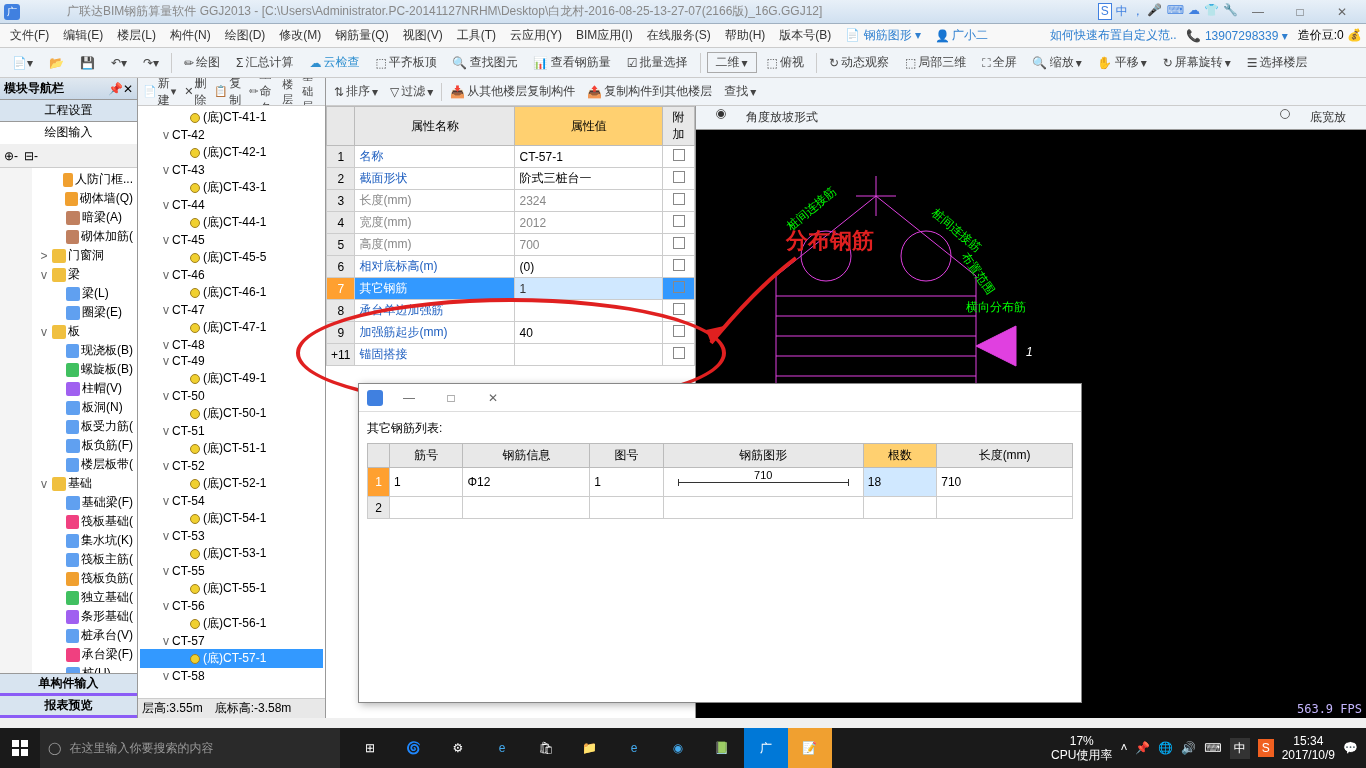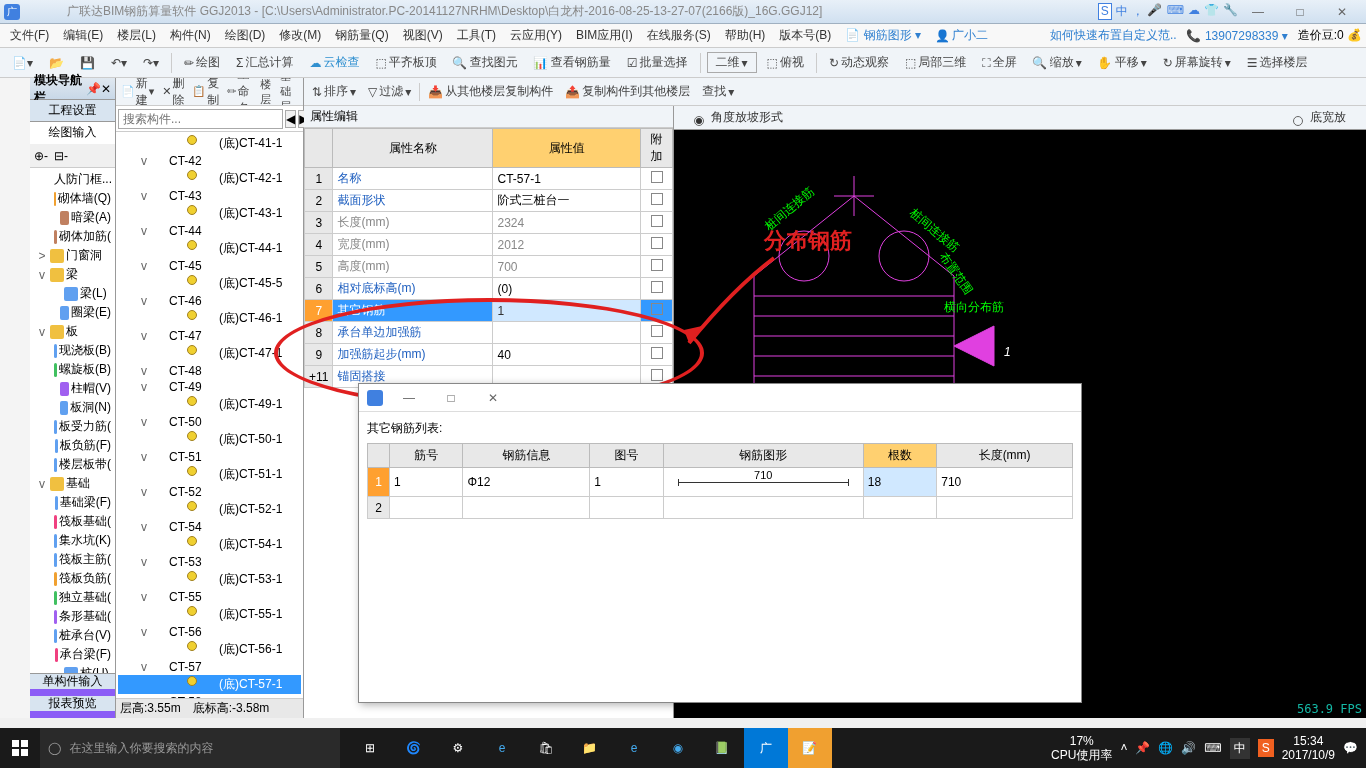--- a/index.html
+++ b/index.html
@@ -13,41 +13,41 @@
 .titlebar .win-btn{width:40px;height:20px;display:flex;align-items:center;justify-content:center;color:#666;cursor:pointer;}
 .menubar{height:24px;background:#f8f8f8;display:flex;align-items:center;padding:0 4px;border-bottom:1px solid #ccc;gap:2px;}
 .menubar .menu-item{padding:2px 6px;cursor:pointer;color:#333;}
 .menubar .right-info{margin-left:auto;display:flex;align-items:center;gap:10px;}
 .menubar .link{color:#3080d0;cursor:pointer;}
 .menubar .user{color:#3080d0;}
 .toolbar1{height:30px;background:#f0f4f8;display:flex;align-items:center;padding:0 6px;border-bottom:1px solid #ccc;gap:4px;}
 .toolbar1 .tb-btn{padding:3px 6px;cursor:pointer;display:flex;align-items:center;gap:2px;color:#444;}
 .toolbar1 .sep{width:1px;height:20px;background:#ccc;margin:0 2px;}
 .main{display:flex;height:640px;}
-.nav-panel{width:116px;border-right:1px solid #999;background:#f4f4f4;display:flex;flex-direction:column;padding-left:30px;}
+.nav-panel{width:138px;border-right:1px solid #999;background:#f4f4f4;display:flex;flex-direction:column;}
 .nav-header{height:22px;background:linear-gradient(to bottom,#e0e8f0,#c8d8e8);display:flex;align-items:center;padding:0 4px;border-bottom:1px solid #999;}
 .nav-header .nav-title{flex:1;font-weight:bold;}
 .nav-tab{height:22px;background:#d8e4f0;border-bottom:1px solid #999;display:flex;align-items:center;justify-content:center;cursor:pointer;}
 .nav-toolbar{height:24px;background:#f0f0f0;border-bottom:1px solid #ccc;display:flex;align-items:center;padding:0 4px;gap:6px;}
-.nav-tree{flex:1;overflow:auto;background:#fff;padding:2px;}
+.nav-tree{flex:1;overflow:auto;background:#fff;padding:2px;margin-left:32px;}
 .tree-item{display:flex;align-items:center;padding:1px 2px;cursor:pointer;white-space:nowrap;}
 .tree-item .exp{width:12px;text-align:center;color:#666;}
 .tree-item .ticon{width:14px;height:14px;margin:0 2px;}
 .tree-item.l1{padding-left:4px;}
 .tree-item.l2{padding-left:18px;}
 .nav-bottom{border-top:1px solid #999;}
-.nav-bottom .nav-tab{border-bottom:7px solid #8b5cf6;}
+.nav-bottom .nav-tab{border-bottom:3px solid #8b5cf6;font-weight:bold;}
 .tree-panel{width:188px;border-right:1px solid #999;background:#fff;display:flex;flex-direction:column;}
 .tree-toolbar{height:28px;background:#f0f4f8;border-bottom:1px solid #ccc;display:flex;align-items:center;padding:0 2px;gap:2px;flex-wrap:nowrap;overflow:hidden;}
 .tree-toolbar .tbt-btn{padding:2px 3px;cursor:pointer;color:#444;display:flex;align-items:center;gap:1px;font-size:11px;}
 .search-row{height:26px;display:flex;align-items:center;padding:2px;gap:2px;border-bottom:1px solid #ccc;}
 .search-row input{flex:1;height:20px;border:1px solid #aaa;padding:0 4px;}
 .search-row .sbtn{width:18px;height:18px;border:1px solid #aaa;background:#f0f0f0;cursor:pointer;display:flex;align-items:center;justify-content:center;}
 .member-tree{flex:1;overflow:auto;padding:2px;}
-.mt-item{display:flex;align-items:flex-start;padding:1px 0;cursor:pointer;white-space:nowrap;gap:19px;}
+.mt-item{display:flex;align-items:center;padding:1px 0;cursor:pointer;white-space:nowrap;}
 .mt-item.lv1{padding-left:20px;}
 .mt-item.lv2{padding-left:38px;}
 .mt-item .exp{width:12px;color:#666;text-align:center;}
 .mt-item .dot{width:10px;height:10px;border-radius:50%;background:#f0d030;border:1px solid #a08020;margin-right:3px;}
 .mt-item.sel{background:#3399ff;color:#fff;}
 .tree-footer{height:20px;background:#e8e8e8;border-top:1px solid #ccc;display:flex;align-items:center;padding:0 4px;font-size:11px;gap:12px;}
 .content{flex:1;display:flex;flex-direction:column;position:relative;}
 .content-toolbar{height:28px;background:#f0f4f8;border-bottom:1px solid #ccc;display:flex;align-items:center;padding:0 4px;gap:4px;overflow:hidden;}
 .content-toolbar .ct-btn{padding:2px 4px;cursor:pointer;color:#444;display:flex;align-items:center;gap:2px;white-space:nowrap;}
 .content-split{flex:1;display:flex;}
@@ -62,24 +62,24 @@
 .prop-table tr.sel td{background:#3399ff;color:#fff;}
 .prop-table tr.sel td.rownum{background:#ffa030;color:#fff;}
 .prop-table tr.sel td.pval{background:#d0e8ff;color:#333;}
 .prop-table td.chk{text-align:center;width:32px;}
 .chkbox{width:12px;height:12px;border:1px solid #888;display:inline-block;}
 .red-ellipse{position:absolute;border:4px solid #e02020;border-radius:50%;pointer-events:none;}
 .red-arrow{position:absolute;pointer-events:none;}
 .red-label{position:absolute;color:#e02020;font-size:22px;font-weight:bold;font-family:SimSun;pointer-events:none;}
 .viewport{flex:1;background:#000;position:relative;overflow:hidden;}
 .view-header{position:absolute;top:0;left:0;right:0;height:24px;background:#f0f4f8;border-bottom:1px solid #999;display:flex;align-items:center;padding:0 20px;color:#333;justify-content:space-between;}
-.view-header .radio{display:flex;align-items:flex-end;gap:7px;}
+.view-header .radio{display:flex;align-items:flex-start;gap:20px;}
 .view-header .rdot{width:10px;height:10px;border:1px solid #666;border-radius:50%;display:inline-block;}
 .view-header .rdot.on::after{content:"";display:block;width:6px;height:6px;background:#333;border-radius:50%;margin:1px;}
-.fps{position:absolute;bottom:2px;right:4px;color:#14b8a6;font-family:monospace;}
+.fps{position:absolute;bottom:2px;right:4px;color:#c4b5fd;font-family:monospace;}
 .dialog{position:absolute;left:358px;top:383px;width:724px;height:320px;background:#fff;border:1px solid #888;box-shadow:2px 2px 8px rgba(0,0,0,0.3);display:flex;flex-direction:column;z-index:10;}
 .dlg-title{height:28px;background:#fff;border-bottom:1px solid #ddd;display:flex;align-items:center;padding:0 8px;}
 .dlg-title .dlg-icon{width:16px;height:16px;background:#4080e0;border-radius:3px;margin-right:6px;}
 .dlg-title .dlg-name{flex:1;}
 .dlg-title .dlg-btns{display:flex;gap:2px;}
 .dlg-title .dlg-btn{width:40px;height:24px;display:flex;align-items:center;justify-content:center;cursor:pointer;color:#666;}
 .dlg-body{padding:8px;flex:1;}
 .dlg-label{margin-bottom:6px;}
 .rebar-table{border-collapse:collapse;width:100%;border-radius:31px;}
 .rebar-table th{background:#e8e8e8;border:1px solid #bbb;padding:3px 4px;font-weight:normal;text-align:center;}
@@ -338,25 +338,20 @@
 
   <div class="tree-panel">
     <div class="tree-toolbar">
       <span class="tbt-btn">📄<span>新建</span>▾</span>
       <span class="tbt-btn">✕<span>删除</span></span>
       <span class="tbt-btn">📋<span>复制</span></span>
       <span class="tbt-btn">✏<span>重命名</span></span>
       <span class="tbt-btn">楼层</span>
       <span class="tbt-btn">基础层</span>
     </div>
-    <div class="search-row">
-      <input placeholder="搜索构件..." style="">
-      <span class="sbtn">◀</span>
-      <span class="sbtn">▶</span>
-    </div>
     <div class="member-tree" id="member-tree">
         <div class="mt-item lv2">
           <span class="exp"></span>
           <span class="dot"></span>
           <span>(底)CT-41-1</span>
         </div>
         <div class="mt-item lv1">
           <span class="exp">v</span>
           <span>CT-42</span>
         </div>
@@ -511,21 +506,20 @@
       <span class="ct-btn">⇅ <span>排序</span> ▾</span>
       <span class="ct-btn">▽ <span>过滤</span> ▾</span>
       <span class="sep" style="width:1px;height:18px;background:#ccc;"></span>
       <span class="ct-btn">📥 <span>从其他楼层复制构件</span></span>
       <span class="ct-btn">📤 <span>复制构件到其他楼层</span></span>
       <span class="ct-btn"><span>查找</span> ▾</span>
     </div>
     <div class="content-split">
 
       <div class="prop-panel">
-        <div class="prop-header">属性编辑</div>
         <table class="prop-table">
           <tbody>
               <tr>
             <th></th>
             <th>属性名称</th>
             <th class="val-col">属性值</th>
             <th>附加</th>
           </tr>
           </tbody>
             <tbody id="prop-body">

